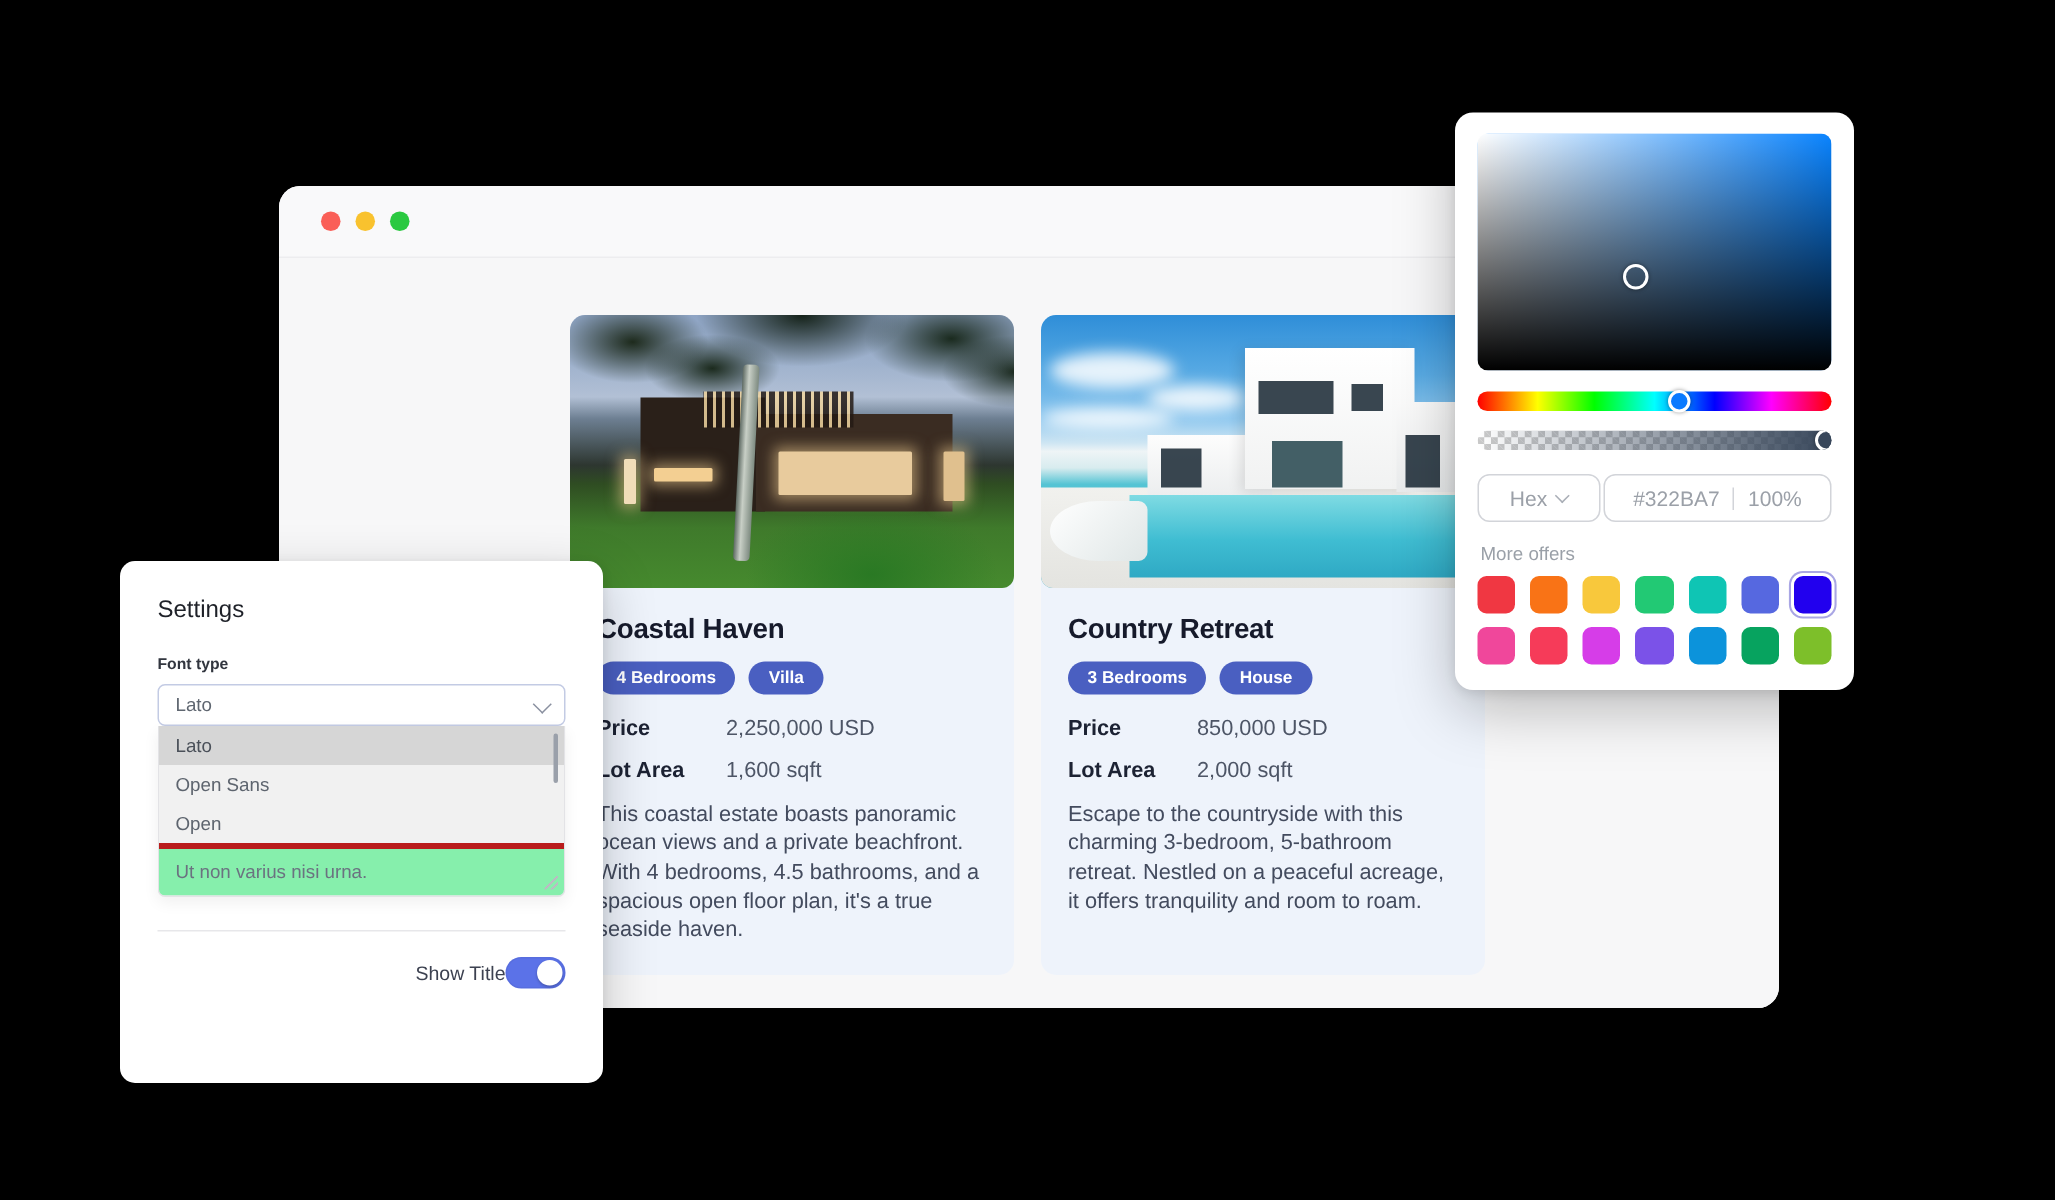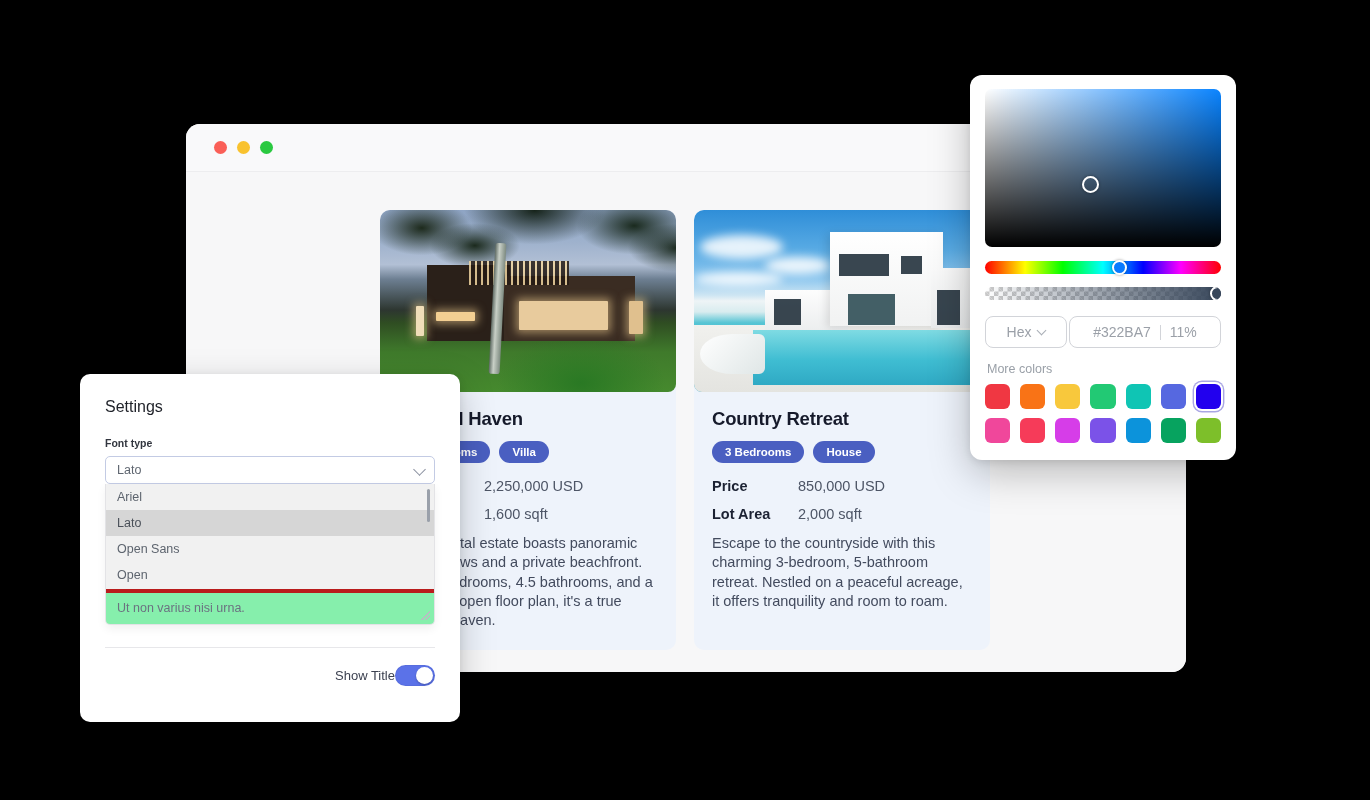--- a/index.html
+++ b/index.html
@@ -161,21 +161,21 @@
   .spec-label { width: 86px; font-weight: 700; color: #1c2233; flex: 0 0 86px; }
   .spec-value { color: #4d5566; }
   .card-desc {
     margin-top: 12px; font-size: 14.5px; line-height: 1.33;
     color: #434b5e;
   }
 
   
   .settings-panel {
     position: absolute; left: 80px; top: 374px;
-    width: 380px; height: 348px;
+    width: 322px; height: 348px;
     background: #fff; border-radius: 10px;
     box-shadow: 0 12px 36px rgba(0,0,0,.22), 0 2px 8px rgba(0,0,0,.09);
     padding: 24px 25px 0 25px;
   }
   .settings-title {
     font-size: 16px; color: #1e2128; font-weight: 400; margin-bottom: 21px;
   }
   .field-label {
     font-size: 10.5px; font-weight: 700; color: #32363f; margin-bottom: 7px;
   }
@@ -410,21 +410,20 @@
     <div class="settings-title">Settings</div>
 
     <div class="field-label">Font type</div>
 
     <div class="select-box">
       <span>Lato</span>
       <span class="chev"></span>
     </div>
 
     <div class="dropdown">
-      <div class="opt">Ariel</div>
       <div class="opt selected">Lato</div>
       <div class="opt">Open Sans</div>
       <div class="opt">Open</div>
       <div class="dd-scrollbar"></div>
       <div class="textarea-box">
         <span>Ut non varius nisi urna.</span>
         <span class="resize-grip"></span>
       </div>
     </div>
 
@@ -454,25 +453,25 @@
     </div>
 
     <div class="hex-row">
       <div class="hex-mode">
         <span>Hex</span>
         <span class="mini-chev"></span>
       </div>
       <div class="hex-value">
         <span>#322BA7</span>
         <span class="hex-sep"></span>
-        <span>11%</span>
+        <span>100%</span>
       </div>
     </div>
 
-    <div class="more-colors-label">More colors</div>
+    <div class="more-colors-label">More offers</div>
 
     <div class="swatch-grid">
       <span class="swatch" style="background: rgb(240, 55, 66);"></span>
       <span class="swatch" style="background: rgb(249, 115, 22);"></span>
       <span class="swatch" style="background: rgb(248, 200, 60);"></span>
       <span class="swatch" style="background: rgb(34, 201, 116);"></span>
       <span class="swatch" style="background: rgb(15, 197, 180);"></span>
       <span class="swatch" style="background: rgb(86, 104, 224);"></span>
       <span class="swatch active" style="background: rgb(34, 0, 238);"></span>
       <span class="swatch" style="background: rgb(240, 71, 155);"></span>

